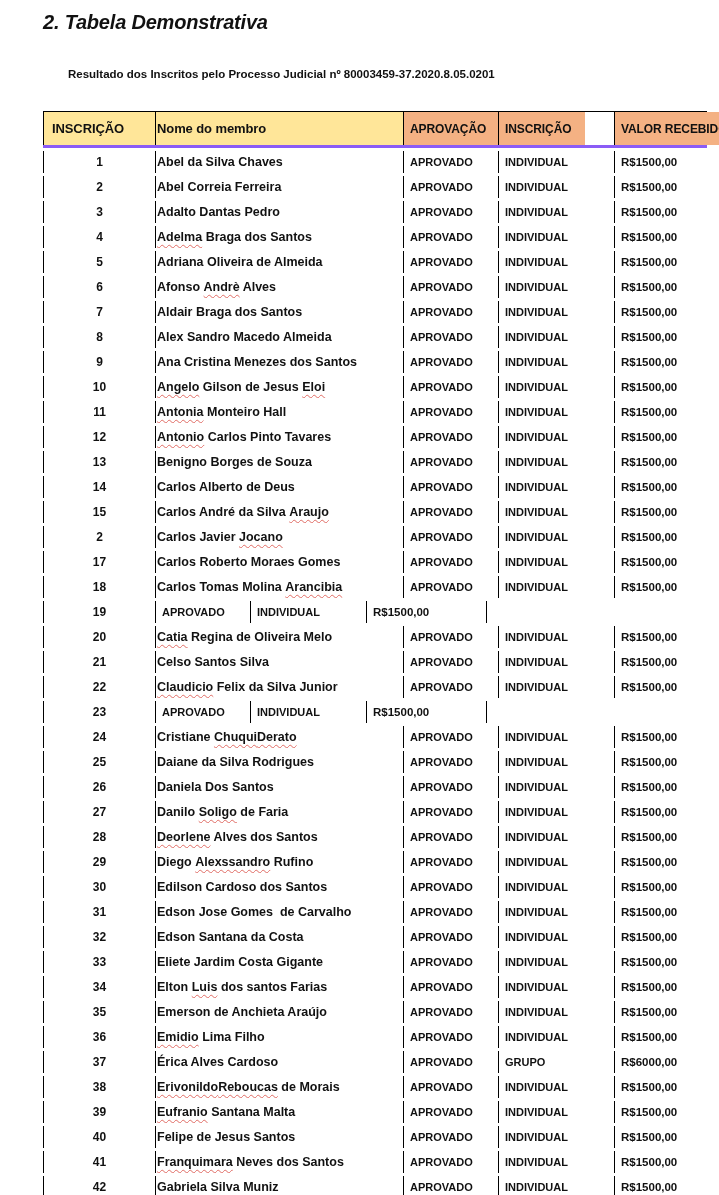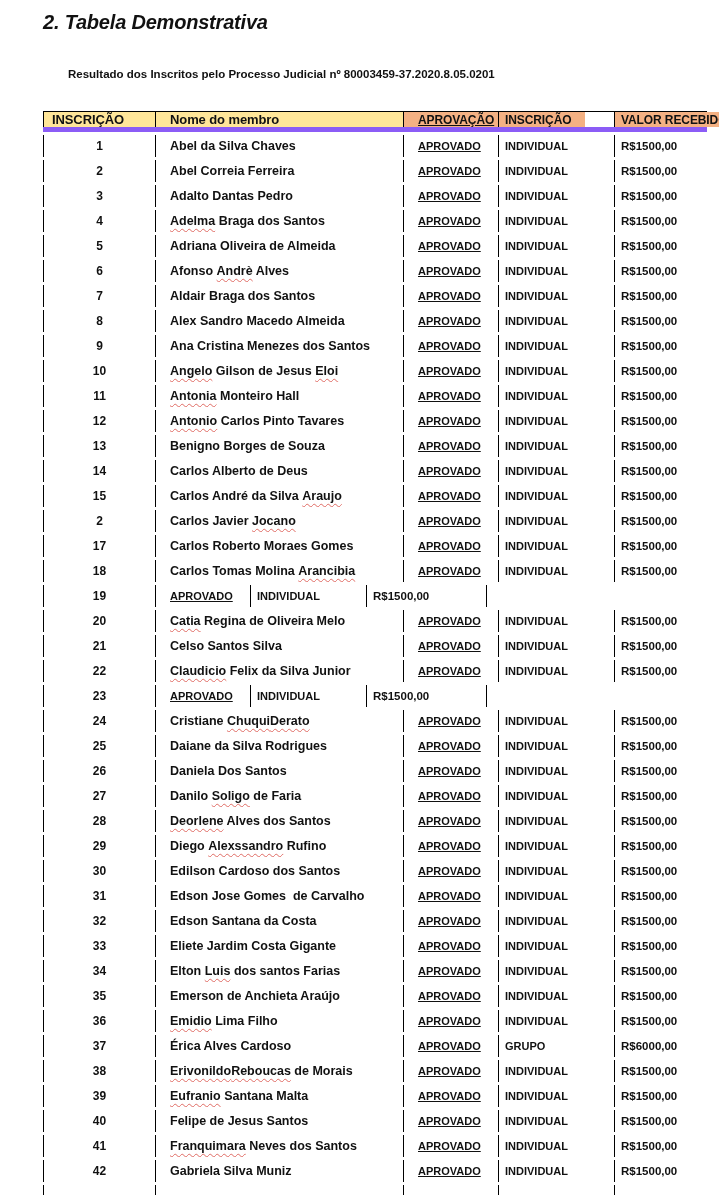--- a/index.html
+++ b/index.html
@@ -32,43 +32,43 @@
     font-weight: bold;
   }
   .demo-table {
     position: absolute;
     left: 43px;
     top: 111px;
     width: 664px;
   }
   .header-row {
     display: flex;
-    height: 21px;
+    height: 37px;
     border-top: 1px solid #000;
-    border-bottom: 5px solid #8b5cf6;
+    border-bottom: 3px solid #8b5cf6;
     box-sizing: border-box;
   }
   .data-row {
     display: flex;
     height: 22px;
     margin-top: 3px;
     box-sizing: border-box;
   }
   .cell {
     box-sizing: border-box;
     border-left: 1px solid #000;
     display: flex;
     align-items: center;
     font-weight: bold;
     overflow: hidden;
   }
   .cell:last-child { border-right: 1px solid #000; margin-left: 29px; }
   .c-num   { flex: 0 0 112px; justify-content: center; font-size: 12px; }
-  .c-name  { flex: 0 0 248px; padding-left: 14px; font-size: 12.5px; white-space: pre; }
-  .c-aprov { flex: 0 0 95px;  padding-left: 14px; font-size: 11px; text-decoration: underline; }
+  .c-name  { flex: 0 0 248px; padding-left: 1px; font-size: 12.5px; white-space: pre; }
+  .c-aprov { flex: 0 0 95px;  padding-left: 6px; font-size: 11px; }
   .c-insc  { flex: 0 0 87px;  padding-left: 6px; font-size: 11px; }
   .c-valor { flex: 0 0 121px; padding-left: 6px; font-size: 11.5px; }
   .header-row .cell { font-size: 12px; letter-spacing: -0.1px; }
   .header-row .c-num  { font-size: 13px; justify-content: flex-start; padding-left: 8px; }
   .header-row .c-name { font-size: 13px; }
   .hl { background: var(--header-left-bg, #FFE699); }
   .hr { background: var(--header-right-bg, #F4B183); }
   .sq {
     text-decoration-line: underline;
     text-decoration-style: wavy;

